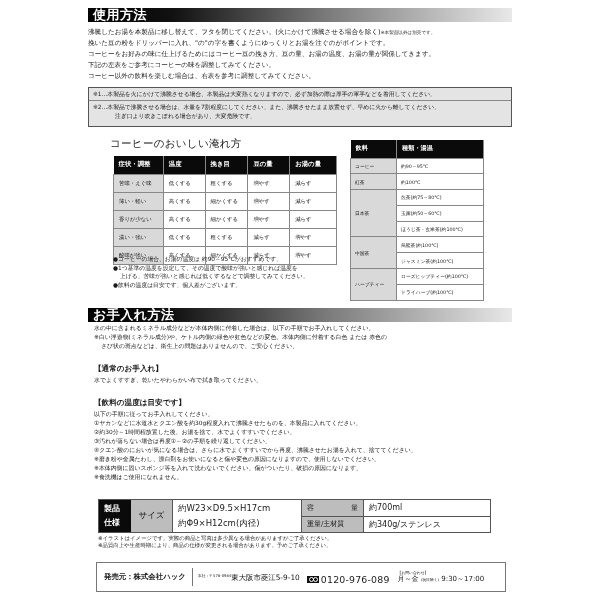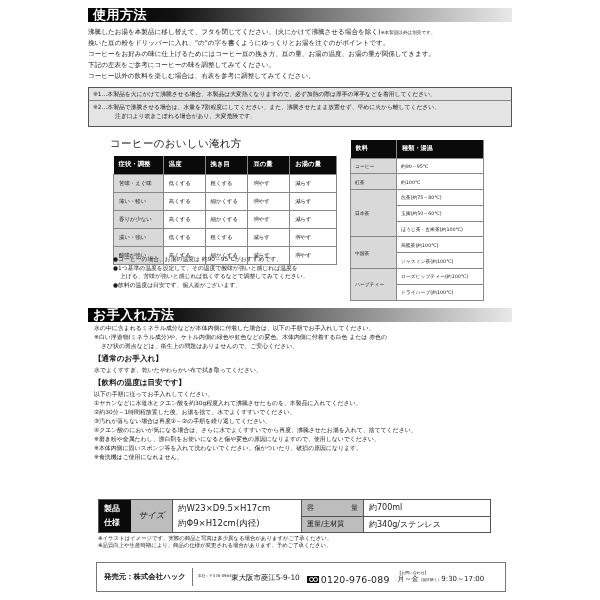--- a/index.html
+++ b/index.html
@@ -40,26 +40,26 @@
   .tips { position: absolute; left: 25px; top: 255px; font-size: 5.8px; line-height: 8.6px; white-space: nowrap; }
   .tips .indent { padding-left: 7px; }
 
   .drink-table { position: absolute; left: 262px; top: 140px; width: 134px; }
   .drink-table th { background: #0a0a0a; color: #fff; font-size: 6.2px; font-weight: bold; height: 18px; text-align: left; padding-left: 5px; border-right: 1px solid #888; }
   .drink-table td { height: 15.8px; font-size: 4.8px; padding-left: 4px; border: 1px solid #888; background: #fff; white-space: nowrap; }
   .drink-table td.cat { background: #d9d9d9; width: 46px; }
 
   .care-body { position: absolute; left: 6px; top: 323px; width: 418px; font-size: 5.9px; line-height: 10px; white-space: nowrap; }
   .care-body .indent { padding-left: 7px; }
-  .care-body .sub { font-size: 7.6px; font-weight: bold; line-height: 12px; margin-top: 2px; }
+  .care-body .sub { font-size: 7.6px; font-weight: bold; line-height: 12px; margin-top: 12px; }
   .care-body .tight { line-height: 9px; }
 
   .spec { position: absolute; left: 10px; top: 499px; width: 393px; height: 34px; border: 1px solid #555; display: flex; }
   .spec .lbl-main { width: 32px; background: #0a0a0a; color: #fff; font-weight: bold; font-size: 8px; line-height: 14px; padding: 2px 0 0 5px; }
-  .spec .lbl-size { width: 42px; background: #bdbdbd; font-size: 8.5px; display: flex; align-items: center; justify-content: center; border-right: 1px solid #555; font-style: italic; }
+  .spec .lbl-size { width: 42px; background: #bdbdbd; font-size: 8.5px; display: flex; align-items: center; justify-content: center; border-right: 1px solid #555; }
   .spec .size-val { width: 129px; font-size: 8.5px; line-height: 15px; padding: 1px 0 0 5px; border-right: 1px solid #555; }
   .spec .kv { flex: 1; display: flex; flex-direction: column; }
   .spec .kv-row { flex: 1; display: flex; }
   .spec .kv-row + .kv-row { border-top: 1px solid #555; }
   .spec .k { width: 62px; background: #bdbdbd; font-size: 7px; display: flex; align-items: center; padding-left: 5px; border-right: 1px solid #555; }
   .spec .k.spread { justify-content: space-between; padding-right: 5px; }
   .spec .v { flex: 1; font-size: 8px; display: flex; align-items: center; padding-left: 5px; }
 
   .notes { position: absolute; left: 10px; top: 535px; font-size: 5.4px; line-height: 7.4px; white-space: nowrap; }
 

